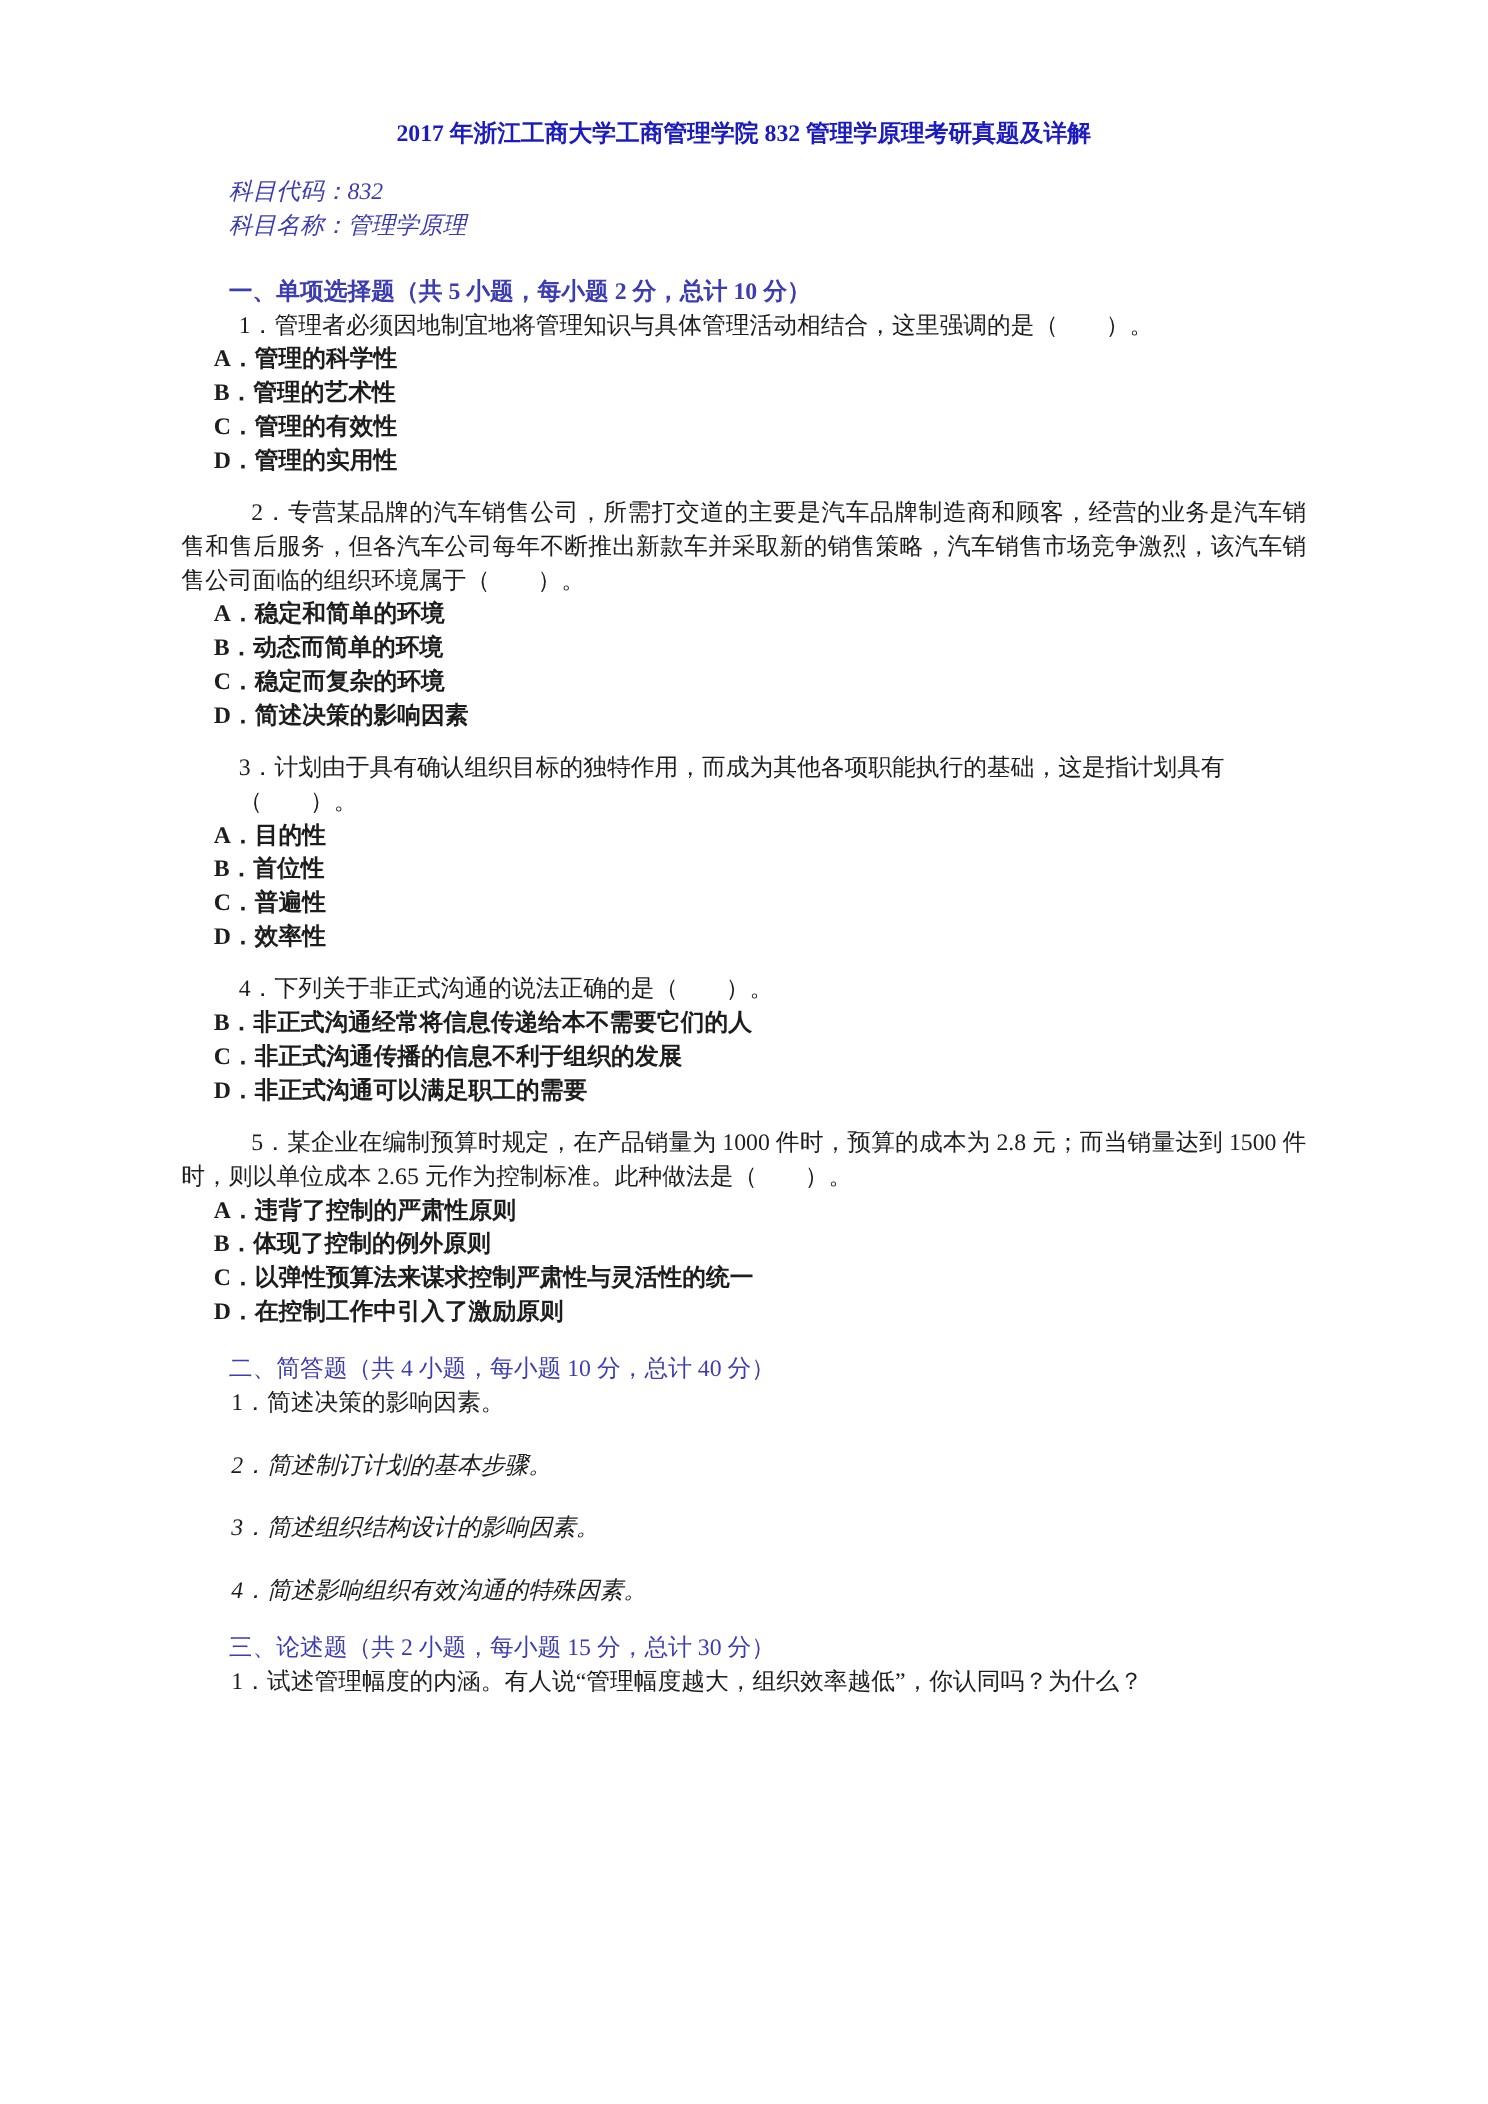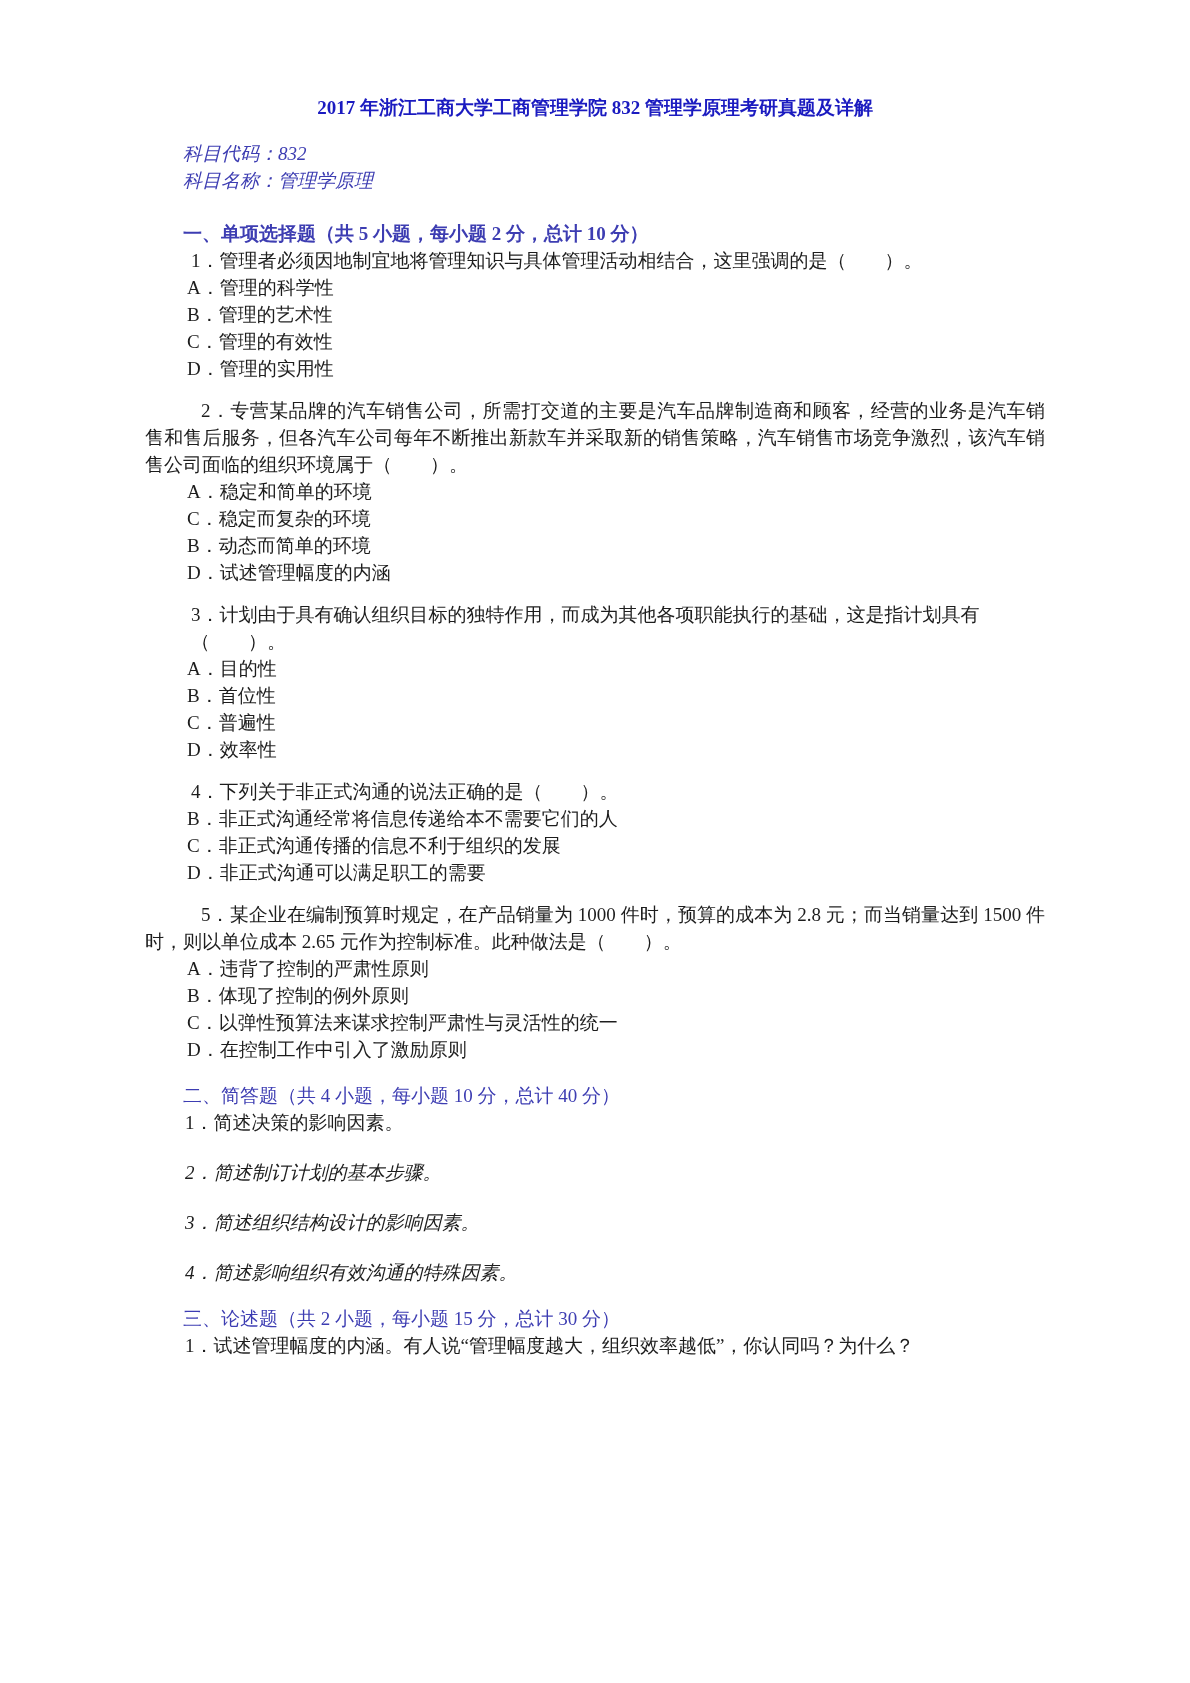--- a/index.html
+++ b/index.html
@@ -21,21 +21,21 @@
     white-space: nowrap;
   }
   .meta-line { color: #3d3db2; margin-left: 38px; font-style: italic; }
   .sec-heading { color: #3d3db2; margin-left: 38px; }
   .sec-heading.gap { margin-top: 26px; font-weight: bold; }
   .sec-heading.gap-lg { margin-top: 19px; }
   .q-group { margin-top: 15px; }
   .q-group.first { margin-top: 0; }
   .q-line { margin-left: 46px; }
   .q-wrap { margin-left: 0; text-indent: 56px; text-align: justify; }
-  .opt-line { margin-left: 42px; }
+  .opt-line { margin-left: 26px; font-weight: bold; }
   .short-q { margin-left: 40px; }
   .short-q.spaced { margin-top: 23px; font-style: italic; }
 </style>
 </head>
 <body>
 
 <div class="page">
 
   <div class="doc-title">2017 年浙江工商大学工商管理学院 832 管理学原理考研真题及详解</div>
 
@@ -49,23 +49,23 @@
       <div class="q-line">1．管理者必须因地制宜地将管理知识与具体管理活动相结合，这里强调的是（　　）。</div>
       <div class="opt-line">A．管理的科学性</div>
       <div class="opt-line">B．管理的艺术性</div>
       <div class="opt-line">C．管理的有效性</div>
       <div class="opt-line">D．管理的实用性</div>
     </div>
 
     <div class="q-group">
       <div class="q-wrap">2．专营某品牌的汽车销售公司，所需打交道的主要是汽车品牌制造商和顾客，经营的业务是汽车销售和售后服务，但各汽车公司每年不断推出新款车并采取新的销售策略，汽车销售市场竞争激烈，该汽车销售公司面临的组织环境属于（　　）。</div>
       <div class="opt-line">A．稳定和简单的环境</div>
+      <div class="opt-line">B．动态而简单的环境</div>
       <div class="opt-line">C．稳定而复杂的环境</div>
-      <div class="opt-line">B．动态而简单的环境</div>
-      <div class="opt-line">D．试述管理幅度的内涵</div>
+      <div class="opt-line">D．简述决策的影响因素</div>
     </div>
 
     <div class="q-group">
       <div class="q-line">3．计划由于具有确认组织目标的独特作用，而成为其他各项职能执行的基础，这是指计划具有（　　）。</div>
       <div class="opt-line">A．目的性</div>
       <div class="opt-line">B．首位性</div>
       <div class="opt-line">C．普遍性</div>
       <div class="opt-line">D．效率性</div>
     </div>
 

